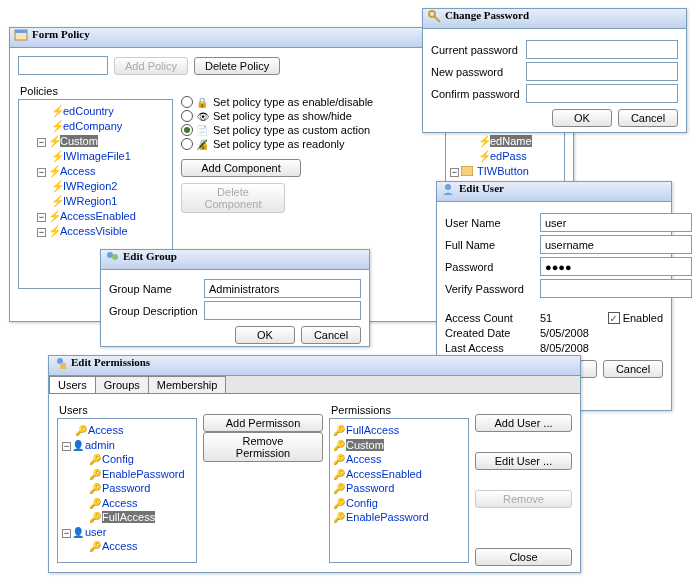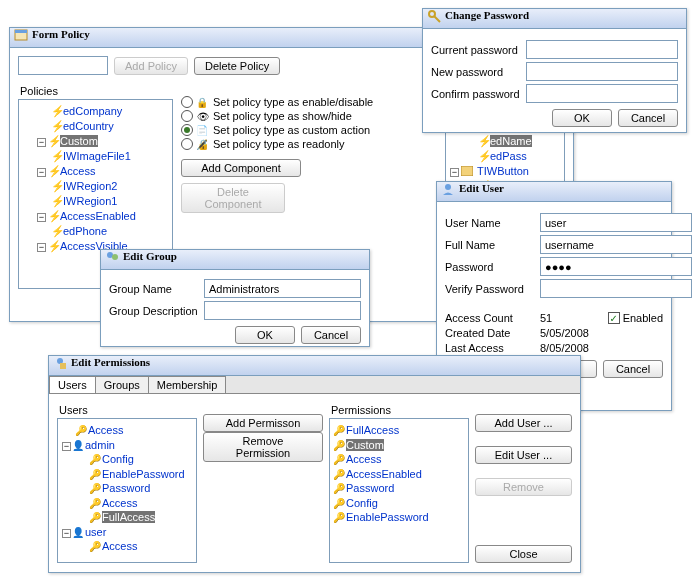--- a/index.html
+++ b/index.html
@@ -52,29 +52,28 @@
       <input class="input" style="width: 90px;">
       <button class="btn disabled" disabled="">Add Policy</button>
       <button class="btn">Delete Policy</button>
     </div>
     <div style="display:flex; gap:8px; margin-top:6px;">
 
       <div style="width:155px;">
         <div class="section-label">Policies</div>
         <div class="panel" style="height:190px;">
           <div class="tree">
+            <div class="tree-item indent2"><span class="bolt">⚡</span><span class="link">edCountry</span></div>
             <div class="tree-item indent2"><span class="bolt">⚡</span><span class="link">edCompany</span></div>
-            <div class="tree-item indent2"><span class="bolt">⚡</span><span class="link">edCountry</span></div>
             <div class="tree-item indent1"><span class="expander">−</span><span class="bolt">⚡</span><span class="link sel">Custom</span></div>
             <div class="tree-item indent2"><span class="bolt">⚡</span><span class="link">IWImageFile1</span></div>
             <div class="tree-item indent1"><span class="expander">−</span><span class="bolt">⚡</span><span class="link">Access</span></div>
             <div class="tree-item indent2"><span class="bolt">⚡</span><span class="link">IWRegion2</span></div>
             <div class="tree-item indent2"><span class="bolt">⚡</span><span class="link">IWRegion1</span></div>
             <div class="tree-item indent1"><span class="expander">−</span><span class="bolt">⚡</span><span class="link">AccessEnabled</span></div>
-            <div class="tree-item indent2"><span class="bolt">⚡</span><span class="link">edPhone</span></div>
             <div class="tree-item indent1"><span class="expander">−</span><span class="bolt">⚡</span><span class="link">AccessVisible</span></div>
           </div>
         </div>
       </div>
 
       <div style="flex:1; padding-top:14px;">
         <div class="radio-row">
             <span class="radio-circle"></span>
             <span class="small-ico">🔒</span>
             <span>Set policy type as enable/disable</span>
@@ -280,21 +279,21 @@
           <div class="tree-item"><span class="small-ico">🔑</span><span class="link sel">Custom</span></div>
           <div class="tree-item"><span class="small-ico">🔑</span><span class="link">Access</span></div>
           <div class="tree-item"><span class="small-ico">🔑</span><span class="link">AccessEnabled</span></div>
           <div class="tree-item"><span class="small-ico">🔑</span><span class="link">Password</span></div>
           <div class="tree-item"><span class="small-ico">🔑</span><span class="link">Config</span></div>
           <div class="tree-item"><span class="small-ico">🔑</span><span class="link">EnablePassword</span></div>
         </div>
       </div>
     </div>
 
-    <div style="flex:1; padding-top:14px; display:flex; flex-direction:column; gap:14px;">
+    <div style="flex:1; padding-top:14px; display:flex; flex-direction:column; gap:20px;">
       <button class="btn" style="width:100%">Add User ...</button>
       <button class="btn" style="width:100%">Edit User ...</button>
       <button class="btn disabled" disabled="" style="width:100%">Remove</button>
       <div style="flex:1"></div>
       <button class="btn" style="width:100%">Close</button>
     </div>
   </div>
 </div>
 
 </body></html>

